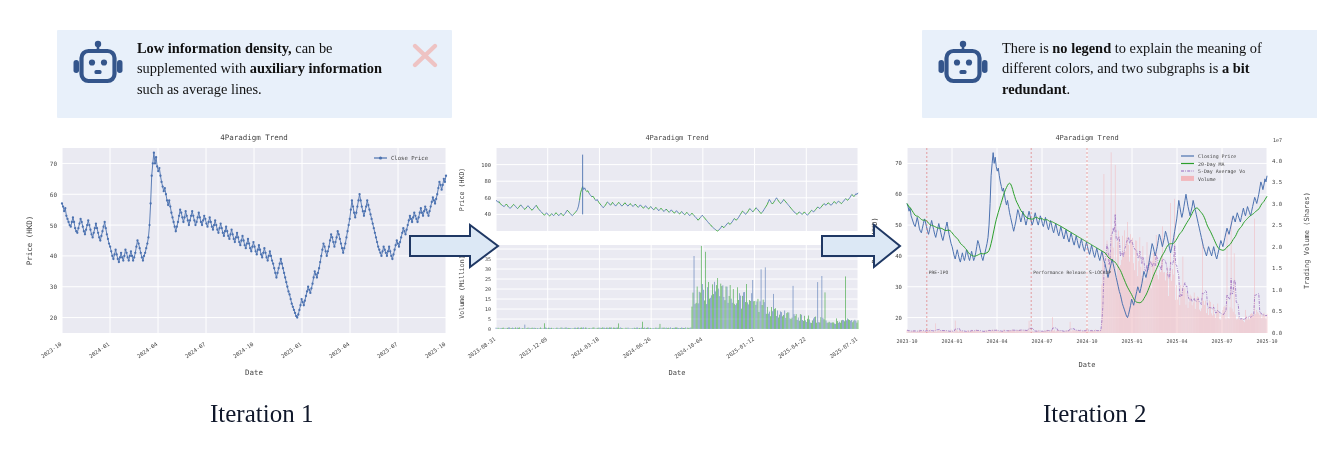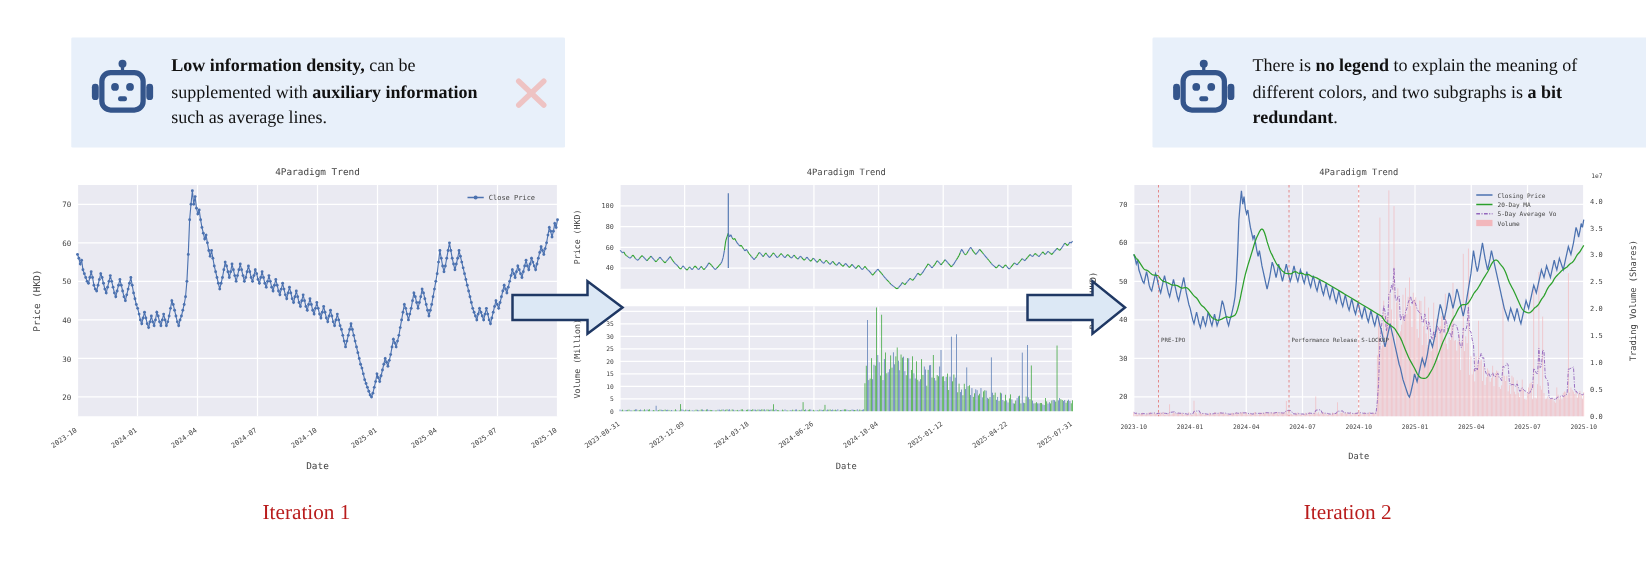--- a/index.html
+++ b/index.html
@@ -6,37 +6,37 @@
   body{width:1317px;height:453px;position:relative;overflow:hidden;
        font-family:"Liberation Serif",serif;}
 
   .panel{position:absolute;top:0;height:453px;}
   #panel-1{left:0;width:470px;}
   #panel-2{left:440px;width:440px;}
   #panel-3{left:865px;width:452px;}
 
   
   .callout{position:absolute;background:#e8f0fa;border-radius:1px;
-           display:flex;align-items:center;box-sizing:border-box;}
+           display:flex;align-items:flex-start;box-sizing:border-box;}
   #callout-1{left:57px;top:30px;width:395px;height:88px;padding:8px 10px 8px 14px;}
   #callout-2{left:482px;top:30px;width:436px;height:88px;padding:8px 10px 8px 14px;}
 
   .robot{flex:0 0 auto;margin-right:12px;}
   .ctext{flex:1 1 auto;font-size:14.4px;line-height:1.42;color:#111;}
   .ctext b{font-weight:bold;}
   .mark{flex:0 0 auto;width:34px;height:34px;margin-left:4px;}
 
   
   .plot{position:absolute;}
 
   
   .arrow{position:absolute;}
 
   
-  .caption{position:absolute;font-size:17px;color:#b91c1c;
+  .caption{position:absolute;font-size:25px;color:#0f172a;
            font-family:"Liberation Serif",serif;white-space:nowrap;}
   #caption-1{left:210px;top:400px;}
   #caption-2{left:603px;top:400px;text-align:center;}
 </style>
 </head>
 <body>
 
 <div class="panel" id="panel-1">
   <div class="callout" id="callout-1">
     <span class="robot">

